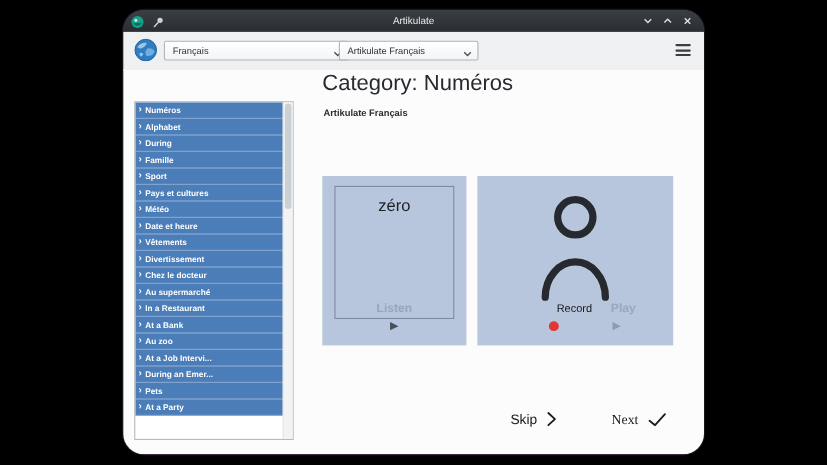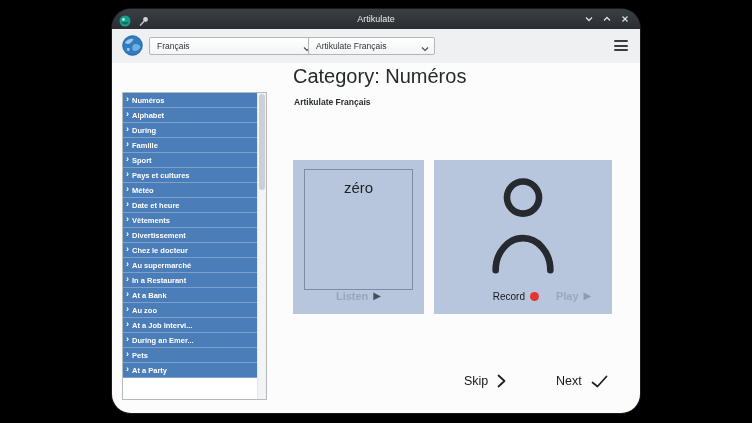--- a/index.html
+++ b/index.html
@@ -54,32 +54,32 @@
   .main-subtitle{position:absolute;left:182px;top:34px;font-size:8.5px;font-weight:bold;color:#2a2d31;}
 
   .card{position:absolute;top:97px;height:154px;background:var(--card-bg,#b7c6dc);}
   .card-phrase{left:181px;width:131px;}
   .card-record{left:322px;width:178px;}
 
   .phrase-box{position:absolute;left:11px;top:9px;width:109px;height:121px;border:1px solid #7e8ca2;box-sizing:border-box;text-align:center;}
   .phrase-text{margin-top:9px;font-size:15px;color:#1d2025;}
 
   .card-controls{position:absolute;left:0;right:0;bottom:12px;display:flex;justify-content:center;align-items:center;gap:5px;}
-  .btn-flat{display:flex;align-items:center;gap:5px;background:none;border:none;padding:0;font-family:inherit;cursor:default;}
+  .btn-flat{display:flex;align-items:center;gap:5px;background:none;border:none;padding:0;font-family:inherit;cursor:default;flex-direction:column;}
   .listen-label{font-size:11px;font-weight:bold;color:#98a5b8;}
   .listen-tri{font-size:10px;color:#474f5a;line-height:1;}
   .record-label{font-size:10px;font-weight:normal;color:#16181b;padding-left:38px;}
   .record-dot{width:9px;height:9px;border-radius:50%;background:var(--record-red,#e23636);display:inline-block;}
   .play-label{font-size:11px;font-weight:bold;color:#9aa7ba;margin-left:12px;}
   .play-tri{font-size:10px;color:#8e9cb0;line-height:1;}
 
   .skip-btn{position:absolute;left:352px;top:311px;display:flex;align-items:center;gap:9px;
     font-size:12.5px;color:#17191c;background:none;border:none;padding:0;font-family:inherit;}
   .next-btn{position:absolute;left:444px;top:311px;display:flex;align-items:center;gap:9px;
-    font-size:12.5px;color:#17191c;background:none;border:none;padding:0;font-family:Liberation Sans, sans-serif;}
+    font-size:12.5px;color:#17191c;background:none;border:none;padding:0;font-family:Liberation Serif, serif;}
 
   .person-svg{position:absolute;left:56px;top:12px;}
 </style>
 </head>
 <body>
 
 <div class="window">
 
   <div class="titlebar">
     <span class="app-icon">

